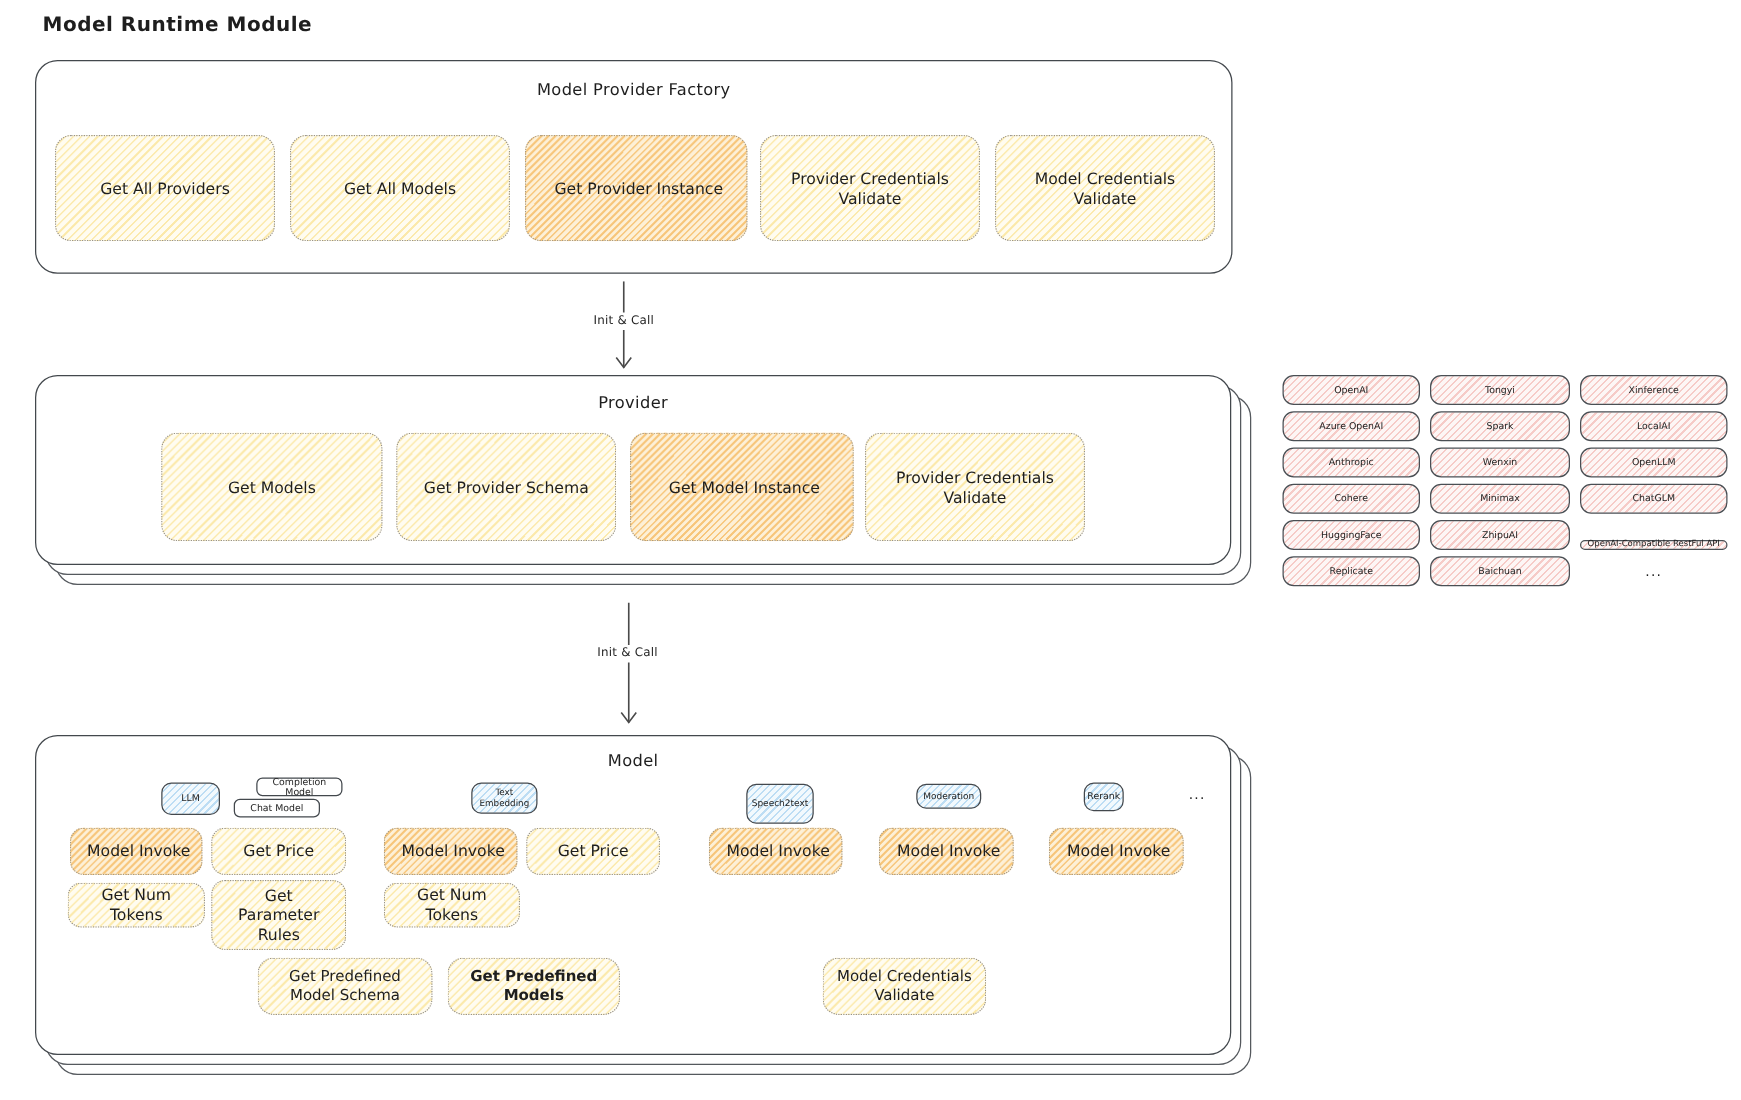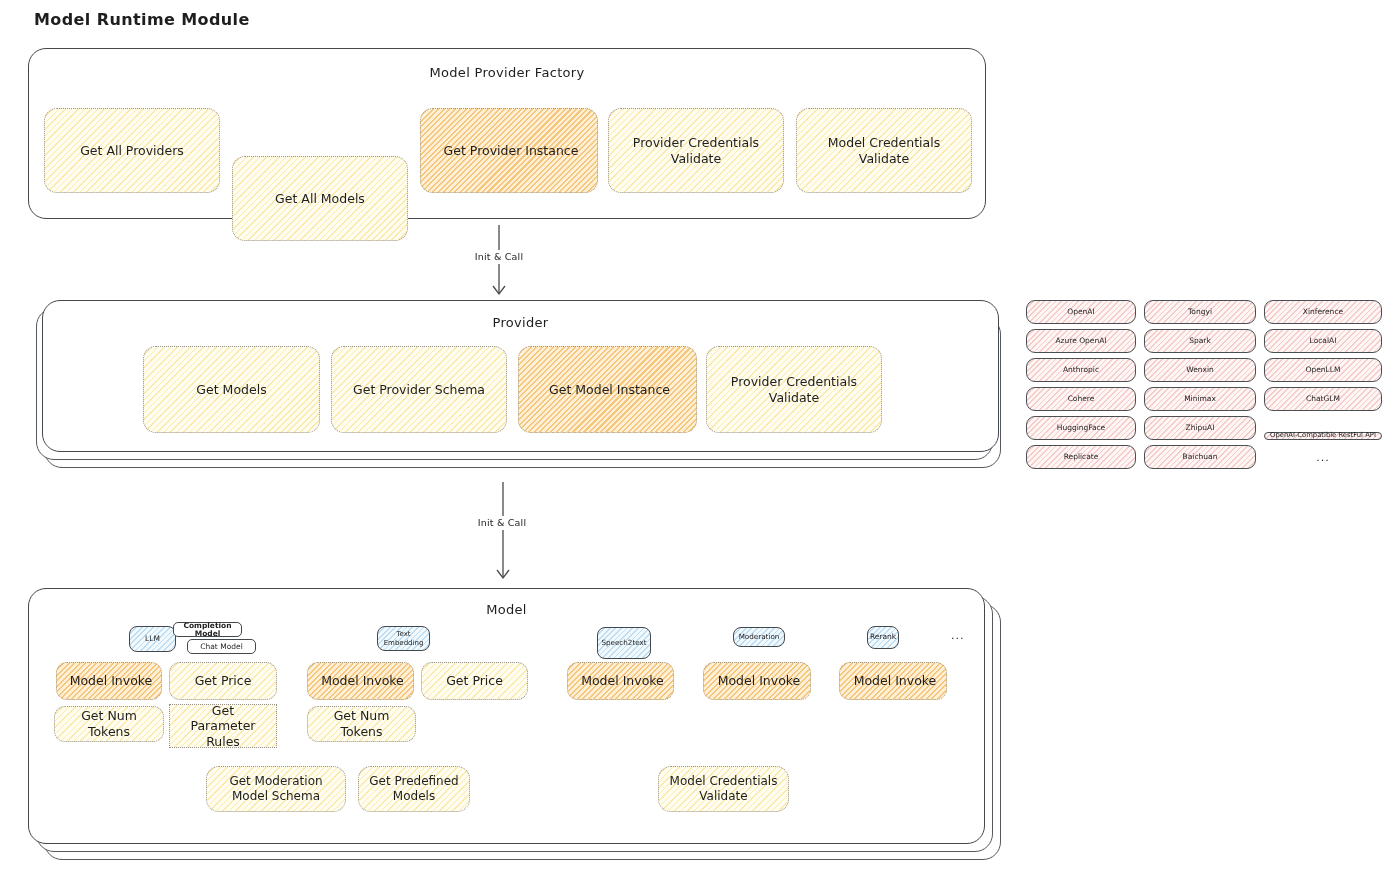--- a/index.html
+++ b/index.html
@@ -66,35 +66,35 @@
 </head>
 <body>
 
 <div id="canvas">
 
   <div class="abs page-title" style="left:34px;top:10px;">Model Runtime Module</div>
 
   <div class="abs sketch-box" style="left:28px;top:48px;width:958px;height:171px;">
     <div class="abs box-title" style="top:16px;text-align:center;">Model Provider Factory</div>
     <div class="abs op" style="left:15px;top:59px;width:176px;height:85px;">Get All Providers</div>
-    <div class="abs op" style="left:203px;top:59px;width:176px;height:85px;margin-top:48px;">Get All Models</div>
+    <div class="abs op" style="left:203px;top:59px;width:176px;height:85px;">Get All Models</div>
     <div class="abs op orange" style="left:391px;top:59px;width:178px;height:85px;">Get Provider Instance</div>
     <div class="abs op" style="left:579px;top:59px;width:176px;height:85px;">Provider Credentials Validate</div>
     <div class="abs op" style="left:767px;top:59px;width:176px;height:85px;">Model Credentials Validate</div>
   </div>
 
   <svg class="abs" style="left:491px;top:225px;" width="16" height="72" viewBox="0 0 16 72">
     <line x1="8" y1="0" x2="8" y2="69" stroke="#4a4a4a" stroke-width="1.3"></line>
     <polyline points="2,61 8,69 14,61" fill="none" stroke="#4a4a4a" stroke-width="1.3"></polyline>
   </svg>
   <div class="abs arrow-label" style="left:468px;top:250px;width:62px;">Init &amp; Call</div>
 
   <div class="abs stack-layer" style="left:44px;top:316px;width:957px;height:152px;"></div>
   <div class="abs stack-layer" style="left:36px;top:308px;width:957px;height:152px;"></div>
-  <div class="abs sketch-box" style="left:28px;top:300px;width:957px;height:152px;margin-left:14px;">
+  <div class="abs sketch-box" style="left:28px;top:300px;width:957px;height:152px;">
     <div class="abs box-title" style="top:14px;">Provider</div>
     <div class="abs op" style="left:100px;top:45px;width:177px;height:87px;">Get Models</div>
     <div class="abs op" style="left:288px;top:45px;width:176px;height:87px;">Get Provider Schema</div>
     <div class="abs op orange" style="left:475px;top:45px;width:179px;height:87px;">Get Model Instance</div>
     <div class="abs op" style="left:663px;top:45px;width:176px;height:87px;">Provider Credentials Validate</div>
   </div>
 
   <div class="abs pills-grid" style="left:1026px;top:300px;">
     <div class="pill">OpenAI</div>
     <div class="pill">Tongyi</div>
@@ -121,38 +121,38 @@
     <polyline points="2,88 8,96 14,88" fill="none" stroke="#4a4a4a" stroke-width="1.3"></polyline>
   </svg>
   <div class="abs arrow-label" style="left:471px;top:516px;width:62px;">Init &amp; Call</div>
 
   <div class="abs stack-layer" style="left:44px;top:604px;width:957px;height:256px;"></div>
   <div class="abs stack-layer" style="left:36px;top:596px;width:957px;height:256px;"></div>
   <div class="abs sketch-box" style="left:28px;top:588px;width:957px;height:256px;">
     <div class="abs box-title" style="top:13px;">Model</div>
 
     <div class="abs tab" style="left:100px;top:37px;width:47px;height:26px;">LLM</div>
-    <div class="abs subtab" style="left:144px;top:33px;width:69px;height:15px;font-weight:bold;">Completion Model</div>
+    <div class="abs subtab" style="left:176px;top:33px;width:69px;height:15px;">Completion Model</div>
     <div class="abs subtab" style="left:158px;top:50px;width:69px;height:15px;">Chat Model</div>
     <div class="abs tab" style="left:348px;top:37px;width:53px;height:25px;font-size:7px;">Text Embedding</div>
     <div class="abs tab" style="left:568px;top:38px;width:54px;height:32px;font-size:7.2px;">Speech2text</div>
     <div class="abs tab" style="left:704px;top:38px;width:52px;height:20px;font-size:7.2px;">Moderation</div>
     <div class="abs tab" style="left:838px;top:37px;width:32px;height:23px;">Rerank</div>
     <div class="abs dots" style="left:922px;top:40px;">...</div>
 
     <div class="abs op orange" style="left:27px;top:73px;width:106px;height:38px;border-radius:11px;">Model Invoke</div>
     <div class="abs op" style="left:140px;top:73px;width:108px;height:38px;border-radius:11px;">Get Price</div>
     <div class="abs op orange" style="left:278px;top:73px;width:107px;height:38px;border-radius:11px;">Model Invoke</div>
     <div class="abs op" style="left:392px;top:73px;width:107px;height:38px;border-radius:11px;">Get Price</div>
     <div class="abs op orange" style="left:538px;top:73px;width:107px;height:38px;border-radius:11px;">Model Invoke</div>
     <div class="abs op orange" style="left:674px;top:73px;width:108px;height:38px;border-radius:11px;">Model Invoke</div>
     <div class="abs op orange" style="left:810px;top:73px;width:108px;height:38px;border-radius:11px;">Model Invoke</div>
 
     <div class="abs op" style="left:25px;top:117px;width:110px;height:36px;border-radius:11px;">Get Num Tokens</div>
-    <div class="abs op" style="left:140px;top:115px;width:108px;height:44px;border-radius:0;">Get Parameter Rules</div>
+    <div class="abs op" style="left:140px;top:115px;width:108px;height:56px;border-radius:11px;">Get Parameter Rules</div>
     <div class="abs op" style="left:278px;top:117px;width:109px;height:36px;border-radius:11px;">Get Num Tokens</div>
 
-    <div class="abs op small" style="left:177px;top:177px;width:140px;height:46px;">Get Moderation Model Schema</div>
-    <div class="abs op small" style="left:329px;top:177px;width:112px;height:46px;">Get Predefined Models</div>
+    <div class="abs op small" style="left:177px;top:177px;width:140px;height:46px;">Get Predefined Model Schema</div>
+    <div class="abs op small" style="left:329px;top:177px;width:138px;height:46px;font-weight:bold;">Get Predefined Models</div>
     <div class="abs op small" style="left:629px;top:177px;width:131px;height:46px;">Model Credentials Validate</div>
   </div>
 
 </div>
 
 </body></html>

